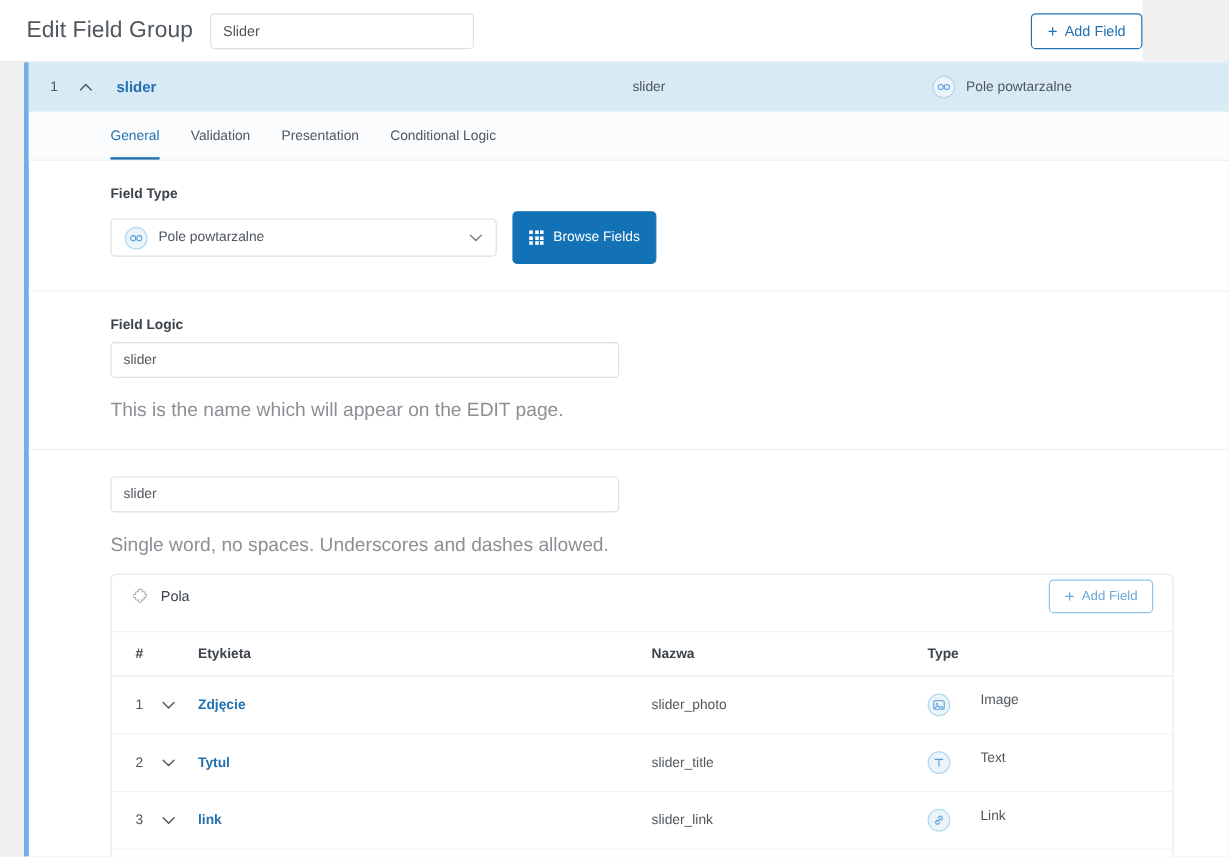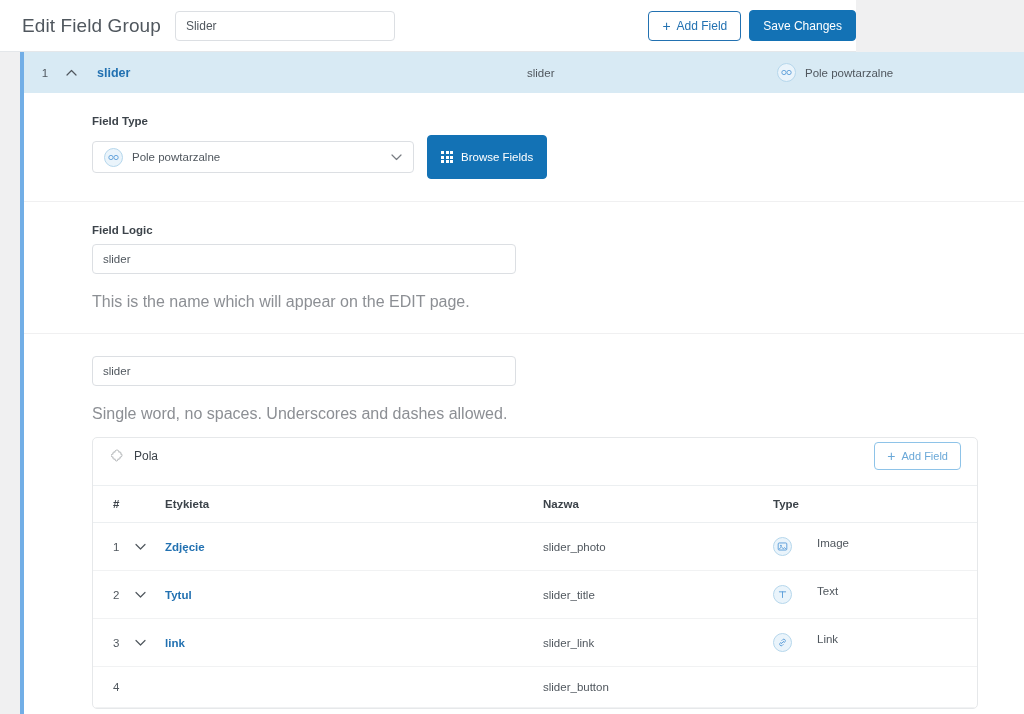--- a/index.html
+++ b/index.html
@@ -13,21 +13,21 @@
   .screen {
     position: relative;
     width: 1024px; height: 714px;
     overflow: hidden;
     background: #f0f0f1;
   }
 
   
   .topbar {
     position: absolute; top: 0; left: 0;
-    width: 856px; height: 52px;
+    width: 952px; height: 52px;
     background: #ffffff;
     border-bottom: 1px solid #e4e7ea;
     display: flex; align-items: center;
   }
   .topbar-title {
     margin-left: 22px;
     font-size: 19px;
     color: #50575e;
     font-weight: 400;
     letter-spacing: .1px;
@@ -262,23 +262,20 @@
 <div class="screen">
 
   <div class="topbar">
     <div class="topbar-title">Edit Field Group</div>
     <input class="title-input" type="text" value="Slider" style="">
     <div class="topbar-actions">
       <button class="btn btn-outline">
         <span class="plus">+</span>
         <span>Add Field</span>
       </button>
-      <button class="btn btn-primary">
-        <span>Save Changes</span>
-      </button>
     </div>
   </div>
 
   <div class="left-gutter"></div>
 
   <div class="field-card">
 
     <div class="field-head">
       <div class="fh-num">1</div>
       <div class="fh-chevron">
@@ -292,20 +289,26 @@
         <span class="ico-circle tinted">
           <svg width="11" height="7" viewBox="0 0 16 9">
             <circle cx="4.3" cy="4.5" r="3.1" fill="none" stroke="#5b9dd9" stroke-width="1.3"></circle>
             <circle cx="11.7" cy="4.5" r="3.1" fill="none" stroke="#5b9dd9" stroke-width="1.3"></circle>
           </svg>
         </span>
         <span class="fh-type-text">Pole powtarzalne</span>
       </div>
     </div>
 
+    <div class="tabs">
+      <div class="tab active">General</div>
+      <div class="tab">Validation</div>
+      <div class="tab">Presentation</div>
+      <div class="tab">Conditional Logic</div>
+    </div>
 
     <div class="body">
 
       <div class="sec">
         <div class="flabel">Field Type</div>
         <div class="select-row">
           <div class="select-box">
             <span class="ico-circle tinted">
               <svg width="11" height="7" viewBox="0 0 16 9">
                 <circle cx="4.3" cy="4.5" r="3.1" fill="none" stroke="#5b9dd9" stroke-width="1.3"></circle>

